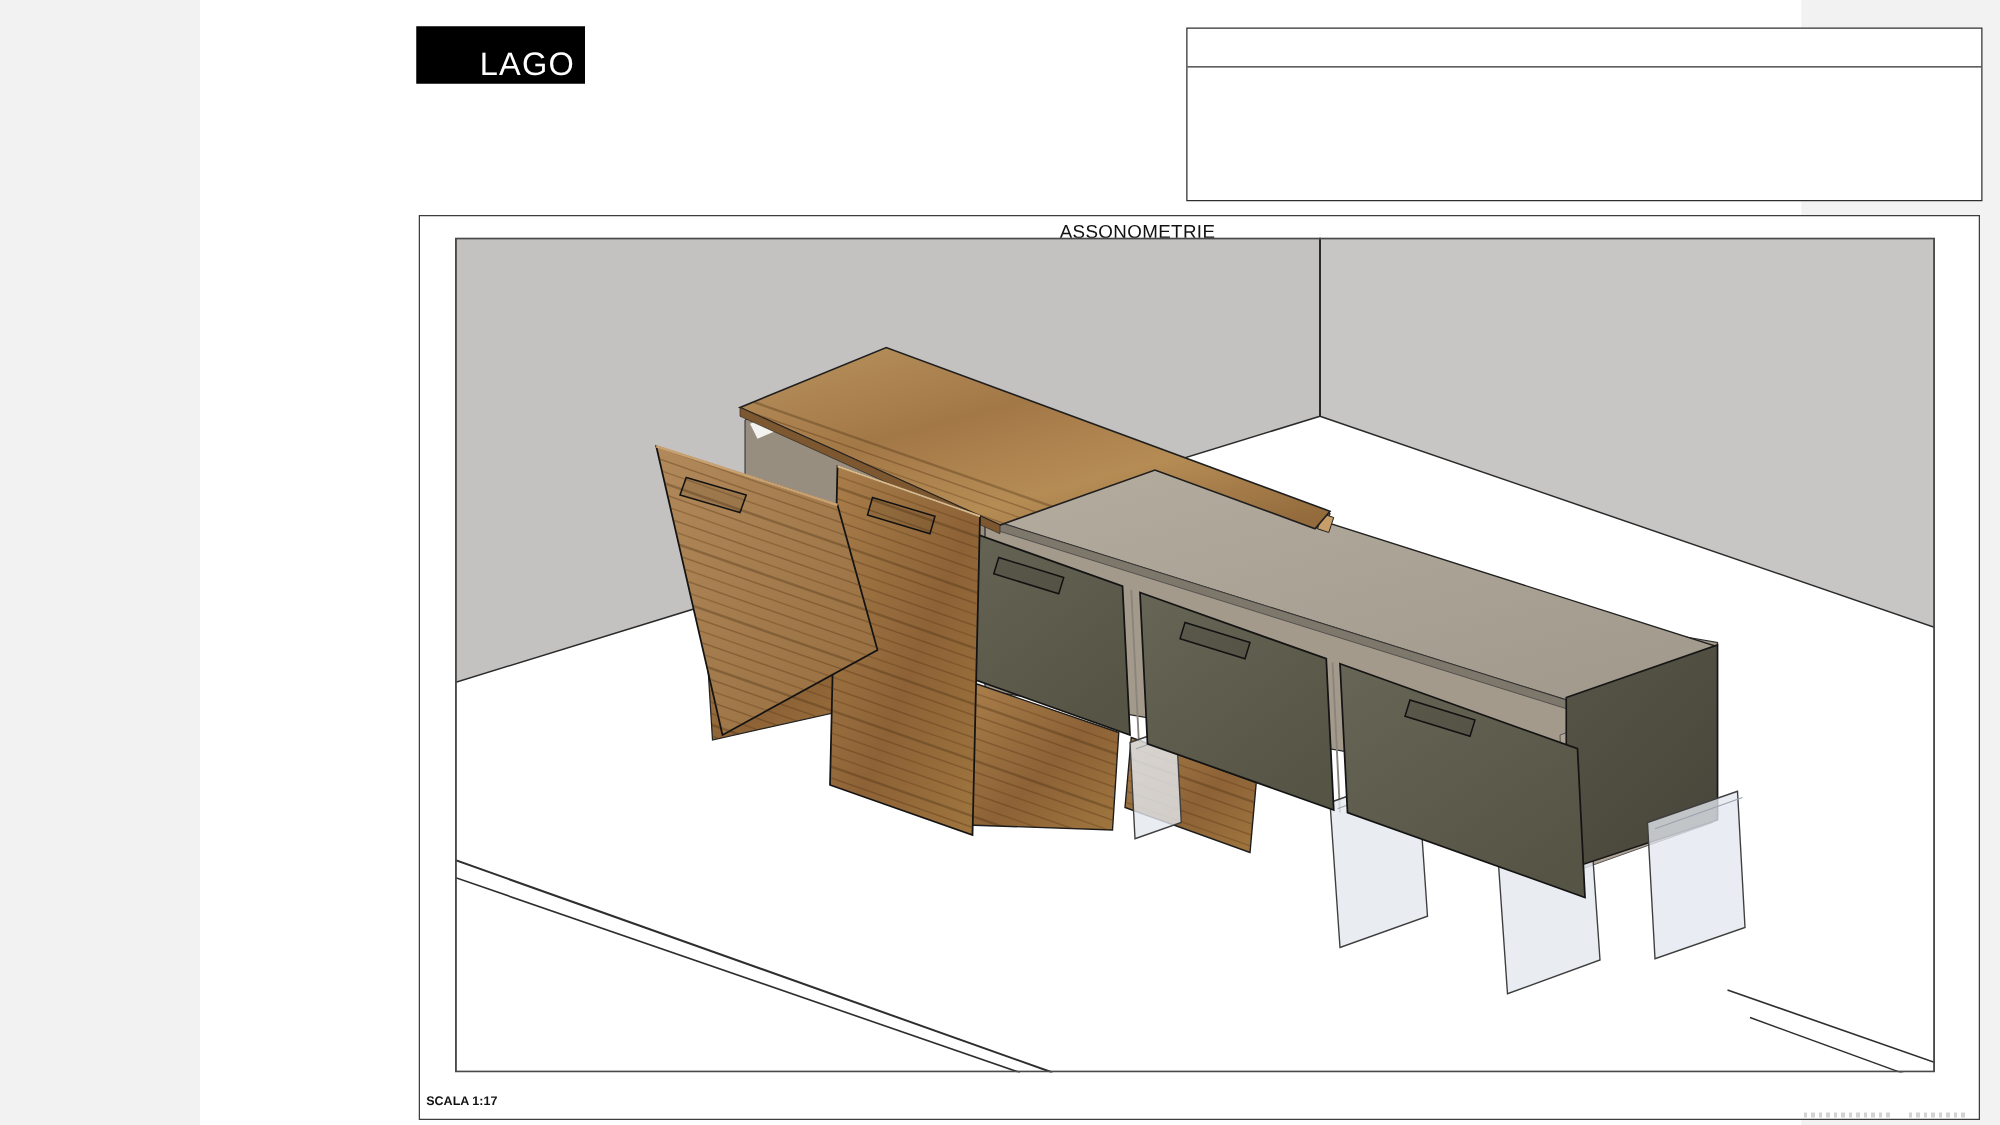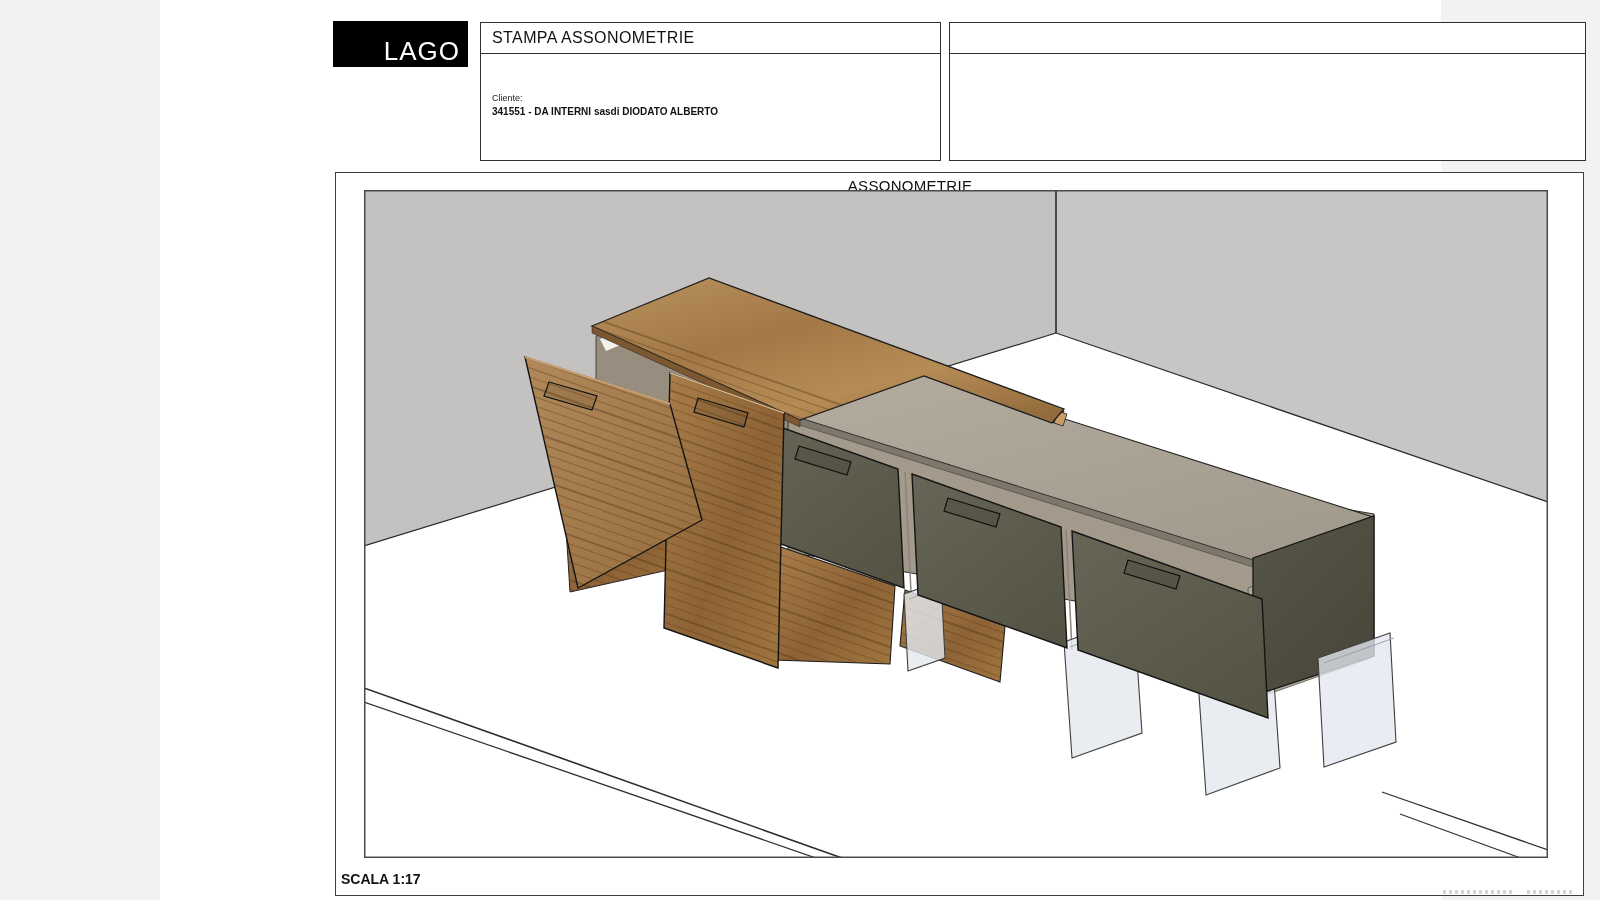--- a/index.html
+++ b/index.html
@@ -12,44 +12,35 @@
   .title-row{height:30px;border-bottom:1.5px solid #2f2f2f;display:flex;align-items:center;padding-left:11px;}
   .title-row .title{font-size:16px;color:#111;letter-spacing:.4px;}
   .client-block{position:absolute;left:11px;top:70px;}
   .client-label{font-size:9px;color:#222;margin-bottom:3px;}
   .client-value{font-size:10px;font-weight:bold;color:#111;}
   .right-box{position:absolute;left:789px;top:22px;width:637px;height:139px;border:1.5px solid #2f2f2f;box-sizing:border-box;background:#fff;}
   .right-box .hdr{height:30px;border-bottom:1.5px solid #2f2f2f;}
   .frame{position:absolute;left:175px;top:172px;width:1249px;height:724px;border:1.5px solid #3d3d3d;box-sizing:border-box;background:#fff;}
   .view-title{position:absolute;top:4px;left:0;width:1148px;text-align:center;font-size:15px;color:#111;letter-spacing:.3px;}
   .scene{position:absolute;left:28px;top:17px;}
-  .scale-label{position:absolute;left:5px;bottom:8px;font-size:14px;font-weight:bold;color:#111;}
+  .scale-label{position:absolute;left:5px;bottom:8px;font-size:10px;font-weight:bold;color:#111;}
   .stamp{position:absolute;right:8px;bottom:1px;display:flex;gap:14px;opacity:.8;}
   .stamp i{display:block;height:4px;background:repeating-linear-gradient(90deg,#c9c9c9 0 3px,transparent 3px 6px);}
   .stamp .s1{width:70px;} .stamp .s2{width:48px;}
 </style>
 </head>
 <body>
 
 <div class="stage">
   <div class="paper">
 
     <div class="logo">
       <span>LAGO</span>
     </div>
 
-    <div class="title-box">
-      <div class="title-row">
-        <span class="title">STAMPA ASSONOMETRIE</span>
-      </div>
-      <div class="client-block">
-        <div class="client-label">Cliente:</div>
-        <div class="client-value">341551 - DA INTERNI sasdi DIODATO ALBERTO</div>
-      </div>
-    </div>
 
     <div class="right-box">
       <div class="hdr"></div>
     </div>
 
     <div class="frame">
       <div class="view-title">ASSONOMETRIE</div>
 
       <svg class="scene" width="1184" height="668" viewBox="0 0 1184 668">
         <defs>

